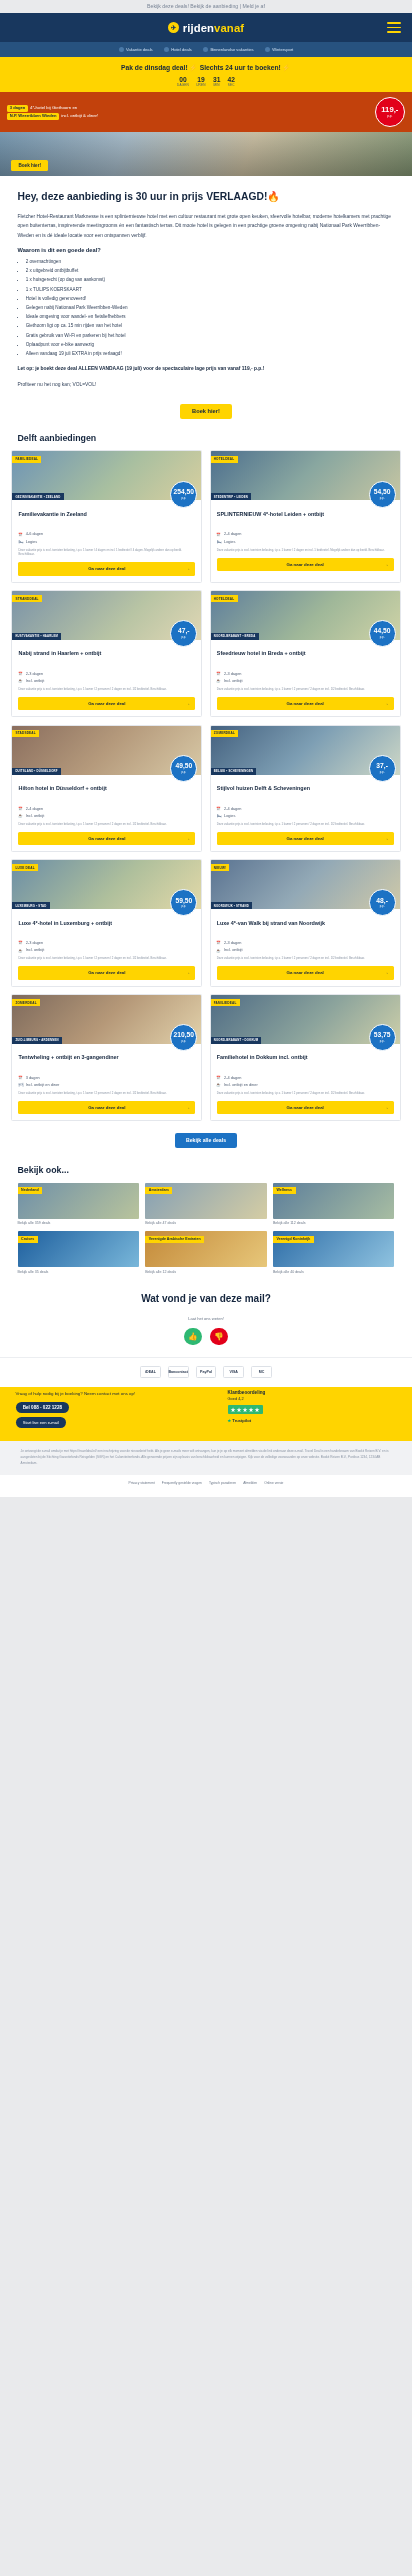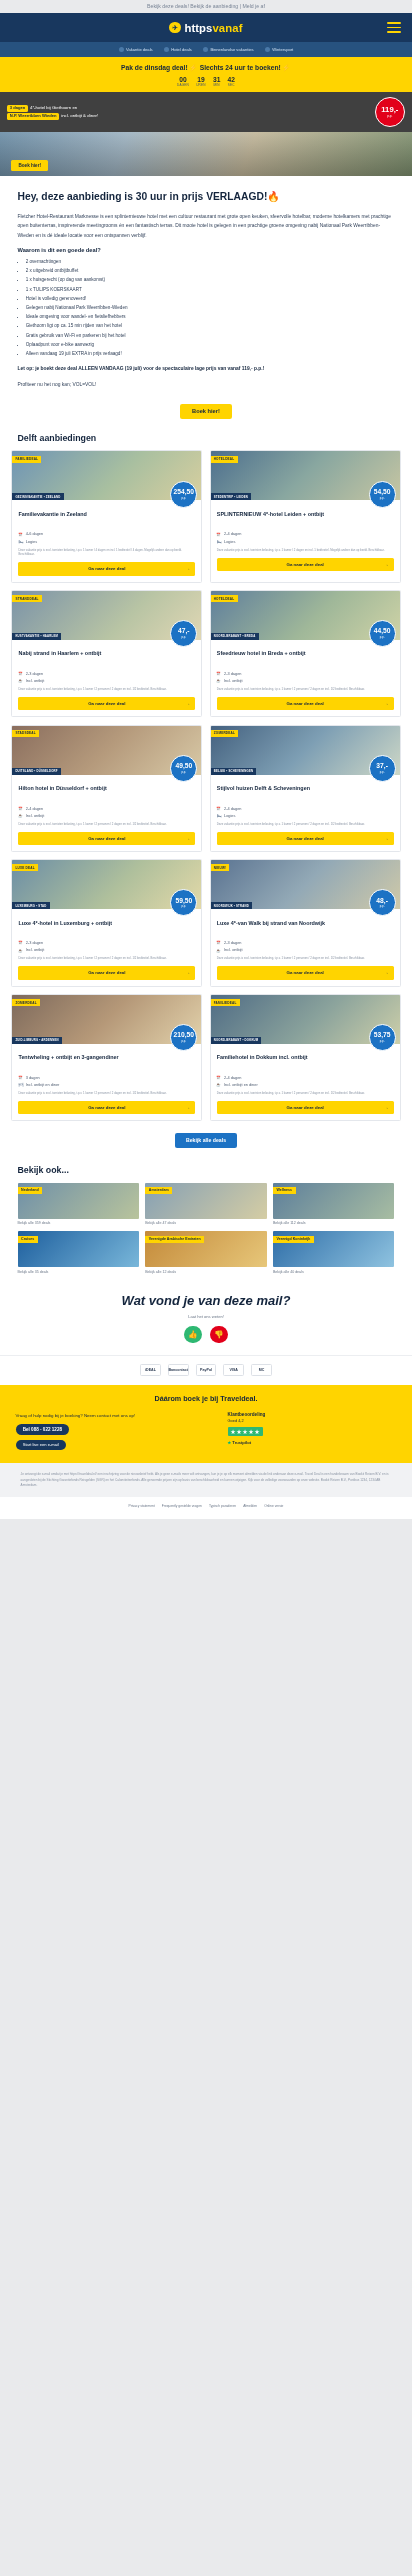--- a/index.html
+++ b/index.html
@@ -58,21 +58,21 @@
     background: #ffd400; text-align: center; padding: 7.2px 5.2px 5.2px;
   }
   .countdown .cd-title { font-size: 6.7px; font-weight: bold; color: #14253d; }
   .cd-clock { display: flex; justify-content: center; gap: 7.2px; margin-top: 4.1px; }
   .cd-cell { text-align: center; }
   .cd-num { font-size: 6.7px; font-weight: bold; color: #14253d; }
   .cd-lbl { font-size: 3.1px; color: #44546b; letter-spacing: 0.2px; }
 
   
   .promo {
-    background: #404040; color: #fff; display: flex; align-items: center;
+    background: #c2410c; color: #fff; display: flex; align-items: center;
     padding: 5.2px 7.2px; gap: 5.2px;
   }
   .promo-badges { flex: 1; font-size: 4.4px; line-height: 1.6; }
   .promo-badges .chip {
     display: inline-block; background: #ffd400; color: #14253d; font-weight: bold;
     border-radius: 1.5px; padding: 0.5px 2.6px; font-size: 4.1px; margin-right: 2.1px;
   }
   .promo-price {
     background: #e2001a; color: #fff; border-radius: 50%;
     width: 30px; height: 30px; display: flex; flex-direction: column;
@@ -182,21 +182,21 @@
   .tile-cap { font-size: 3.6px; color: #6b7788; margin-top: 2.6px; }
   .t1 { background: linear-gradient(135deg, #6f90a8, #b9c49c); }
   .t2 { background: linear-gradient(135deg, #86a0b4, #d5cda4); }
   .t3 { background: linear-gradient(135deg, #5d7f9b, #a8bda2); }
   .t4 { background: linear-gradient(135deg, #1e5f9e, #79b7da); }
   .t5 { background: linear-gradient(135deg, #c48a3a, #e7c77a); }
   .t6 { background: linear-gradient(135deg, #2f6ea8, #8fc3e0); }
 
   
   .feedback { text-align: center; padding: 13.4px 10.3px 11.3px; }
-  .feedback h2 { font-size: 13px; margin: 0 0 6px; font-style: italic; }
+  .feedback h2 { font-size: 10px; margin: 0 0 12px; }
   .feedback p { font-size: 4.1px; color: #6b7788; margin: 0 0 7.2px; }
   .thumbs { display: flex; justify-content: center; gap: 8.2px; }
   .thumb {
     width: 17.5px; height: 17.5px; border-radius: 50%; display: flex;
     align-items: center; justify-content: center; font-size: 7.7px; color: #fff;
   }
   .thumb.up { background: #2eb872; }
   .thumb.down { background: #e2001a; }
 
   
@@ -258,21 +258,21 @@
 </head>
 <body>
 
 <div class="preheader">Bekijk deze deals! Bekijk de aanbieding | Meld je af</div>
 
 <div class="wrap">
 
   <div class="topbar">
     <div class="logo">
       <span class="logo-mark">✈</span>
-      <span class="logo-text"><span>https</span><b>vanaf</b></span>
+      <span class="logo-text"><span>rijden</span><b>vanaf</b></span>
     </div>
     <div class="hamburger">
       <span></span>
         <span></span>
         <span></span>
     </div>
   </div>
 
   <div class="navbar">
     <div class="nav-item">
@@ -657,23 +657,20 @@
 
   <div class="payments">
     <div class="pay">iDEAL</div>
     <div class="pay">Bancontact</div>
     <div class="pay">PayPal</div>
     <div class="pay">VISA</div>
     <div class="pay">MC</div>
   </div>
 
 
-  <div class="why">
-    <h3>Dáárom boek je bij Traveldeal.</h3>
-  </div>
 
   <div class="contact">
     <div class="contact-left">
       <p>Vraag of hulp nodig bij je boeking? Neem contact met ons op!</p>
       <div class="phone-pill"><span>Bel 088 - 022 1228</span></div><br>
       <div class="chat-pill"><span>Start live een e-mail</span></div>
     </div>
     <div class="contact-right">
       <div class="cr-t">Klantbeoordeling</div>
       <div class="cr-s">Goed 4,2</div>

